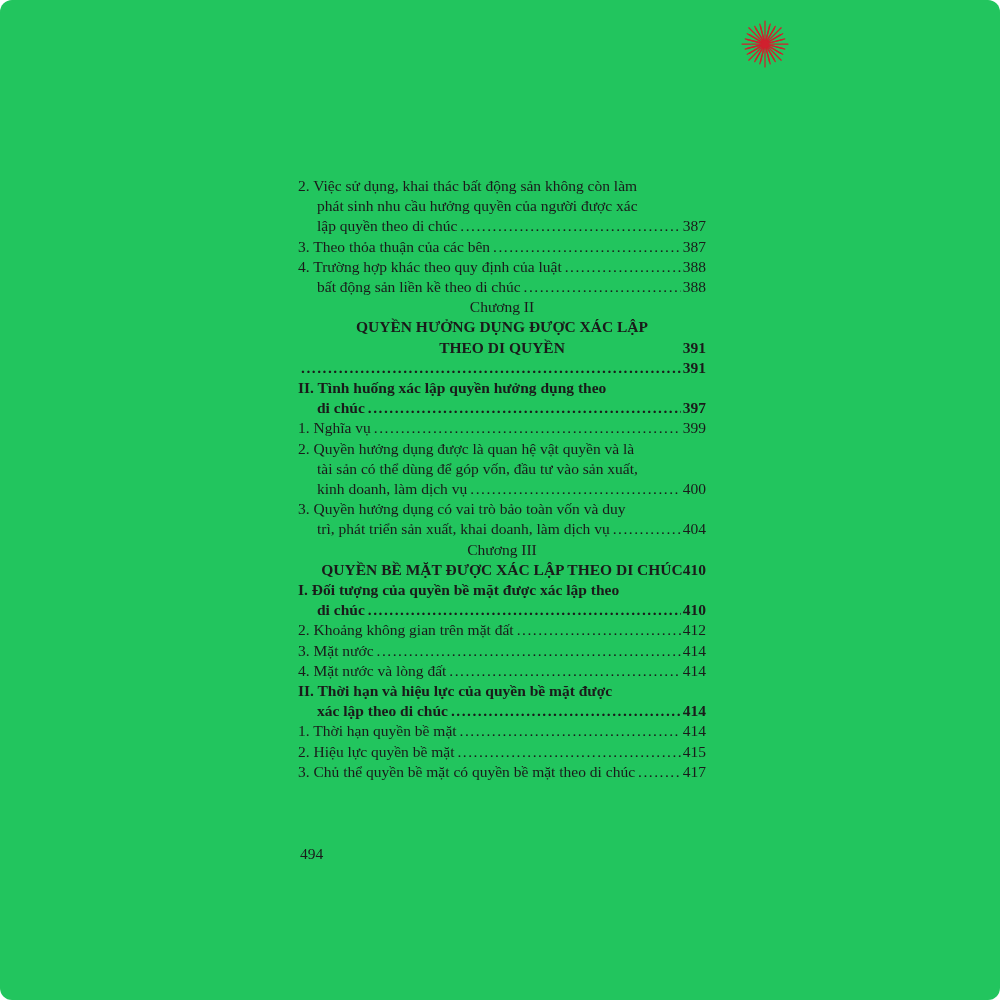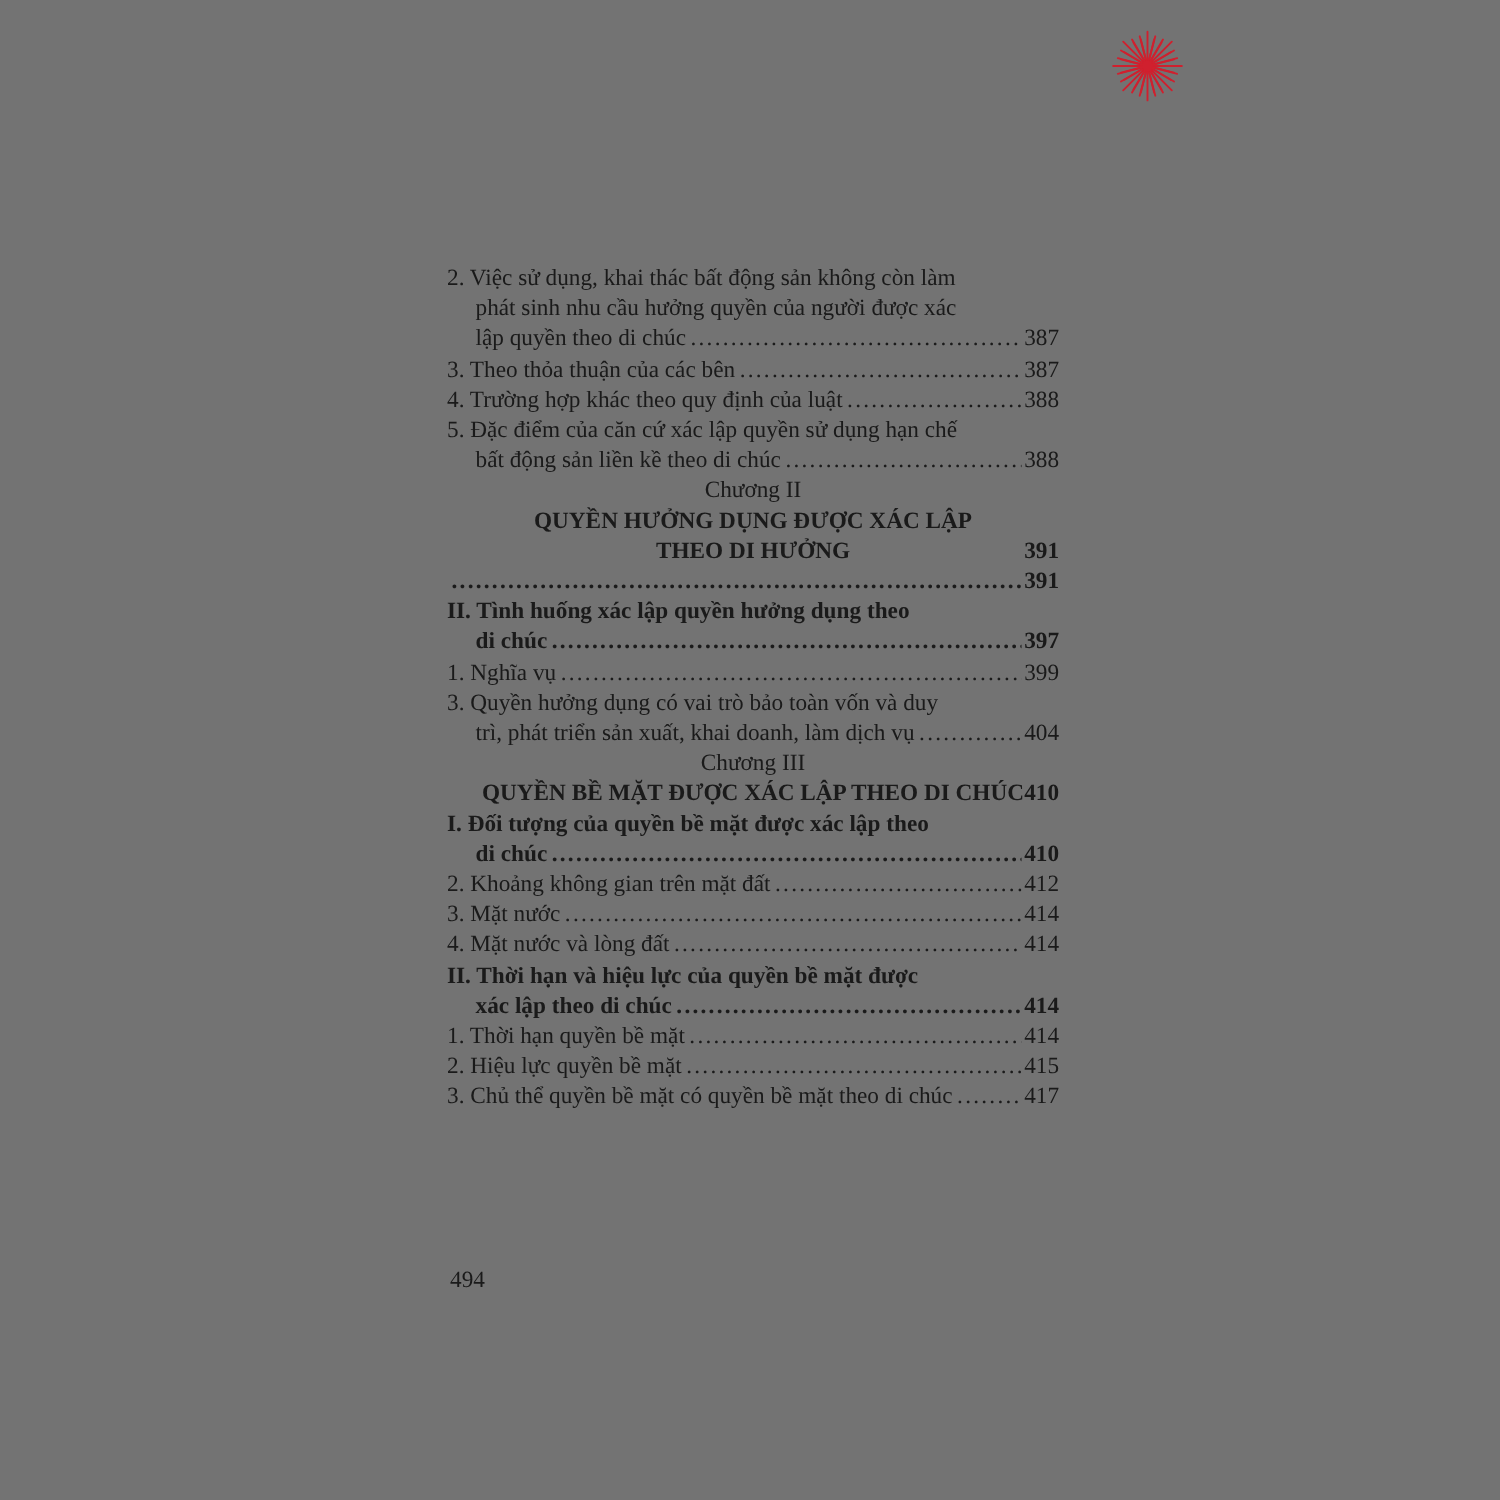--- a/index.html
+++ b/index.html
@@ -6,22 +6,23 @@
     margin: 0;
     padding: 0;
     background: #ffffff;
     font-family: "Liberation Serif", "DejaVu Serif", serif;
     color: #1a1a1a;
   }
   .page {
     position: relative;
     width: 1000px;
     height: 1000px;
-    background: #737373;
+    background: #22c55e;
     overflow: hidden;
+    border-radius: 12px;
   }
   .logo {
     position: absolute;
     top: 18px;
     left: 740px;
     width: 50px;
     height: 52px;
   }
   .logo svg { width: 100%; height: 100%; }
   .toc {
@@ -122,35 +123,32 @@
         </div>
       </div>
       <div class="entry item">
         <div class="line">
           <span class="txt">4. Trường hợp khác theo quy định của luật</span>
           <span class="dots"></span>
           <span class="pg">388</span>
         </div>
       </div>
       <div class="entry item">
-        <div class="line">
-          <span class="txt">5. Đặc điểm của căn cứ xác lập quyền sử dụng hạn chế</span>
-        </div>
         <div class="line cont">
           <span class="txt">bất động sản liền kề theo di chúc</span>
           <span class="dots"></span>
           <span class="pg">388</span>
         </div>
       </div>
       <div class="entry chapter">
         <div class="line"><span class="txt">Chương II</span></div>
       </div>
       <div class="entry title">
         <div class="line"><span class="txt">QUYỀN HƯỞNG DỤNG ĐƯỢC XÁC LẬP</span></div>
-        <div class="line cont"><span class="txt">THEO DI HƯỞNG</span><span class="pg">391</span></div>
+        <div class="line cont"><span class="txt">THEO DI QUYỀN</span><span class="pg">391</span></div>
       </div>
       <div class="entry bold">
         <div class="line">
           <span class="dots"></span>
           <span class="pg">391</span>
         </div>
       </div>
       <div class="entry bold">
         <div class="line">
           <span class="txt">II. Tình huống xác lập quyền hưởng dụng theo</span>
@@ -159,20 +157,33 @@
           <span class="txt">di chúc</span>
           <span class="dots"></span>
           <span class="pg">397</span>
         </div>
       </div>
       <div class="entry item">
         <div class="line">
           <span class="txt">1. Nghĩa vụ</span>
           <span class="dots"></span>
           <span class="pg">399</span>
+        </div>
+      </div>
+      <div class="entry item">
+        <div class="line">
+          <span class="txt">2. Quyền hưởng dụng được là quan hệ vật quyền và là</span>
+        </div>
+        <div class="line cont">
+          <span class="txt">tài sản có thể dùng để góp vốn, đầu tư vào sản xuất,</span>
+        </div>
+        <div class="line cont">
+          <span class="txt">kinh doanh, làm dịch vụ</span>
+          <span class="dots"></span>
+          <span class="pg">400</span>
         </div>
       </div>
       <div class="entry item">
         <div class="line">
           <span class="txt">3. Quyền hưởng dụng có vai trò bảo toàn vốn và duy</span>
         </div>
         <div class="line cont">
           <span class="txt">trì, phát triển sản xuất, khai doanh, làm dịch vụ</span>
           <span class="dots"></span>
           <span class="pg">404</span>

